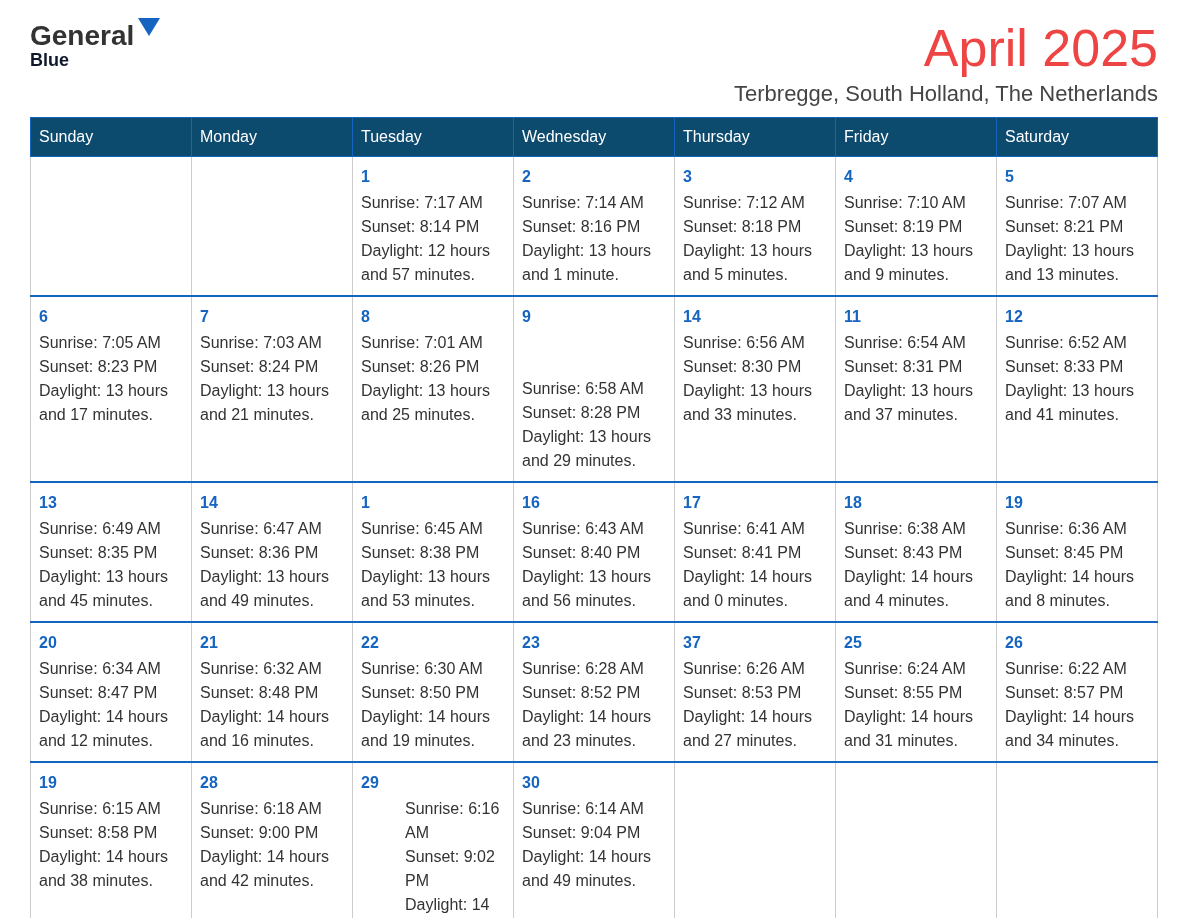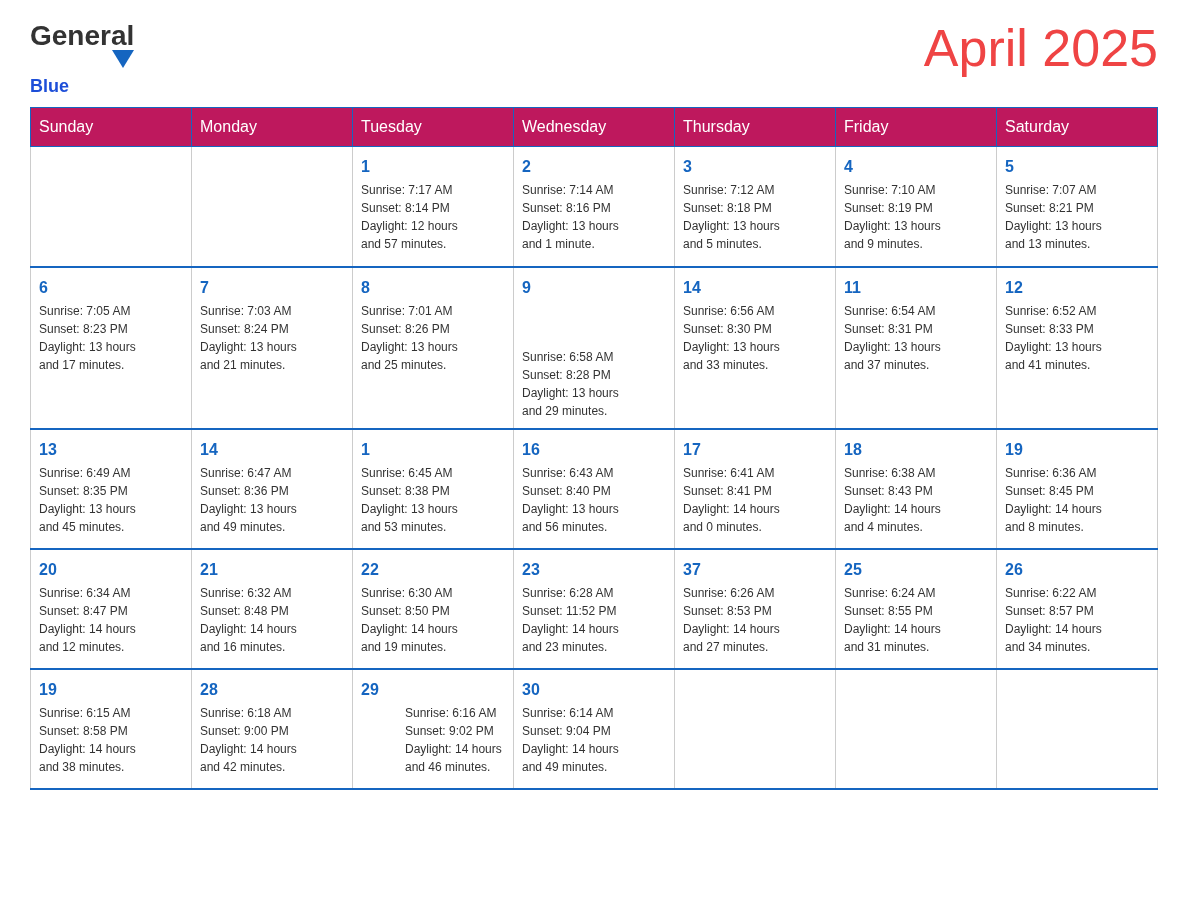--- a/index.html
+++ b/index.html
@@ -22,21 +22,21 @@
       flex-direction: column;
       align-items: flex-start;
     }
     .logo-text {
       font-size: 28px;
       font-weight: bold;
       color: #333;
     }
     .logo-line {
       font-size: 18px;
-      color: #1d4ed8;
+      color: #0f172a;
       font-weight: bold;
       margin-top: -2px;
     }
     .title-section {
       text-align: right;
     }
     .month-title {
       font-size: 52px;
       font-weight: normal;
       color: #ef4444;
@@ -46,21 +46,21 @@
       font-size: 22px;
       color: #444;
       margin-top: 4px;
     }
     table {
       width: 100%;
       border-collapse: collapse;
       margin-top: 10px;
     }
     thead tr {
-      background-color: #be185d;
+      background-color: #0c4a6e;
       color: #fff;
     }
     thead th {
       padding: 10px 8px;
       font-size: 16px;
       font-weight: normal;
       text-align: left;
       border: 1px solid #1565c0;
     }
     tbody td {
@@ -75,43 +75,44 @@
     }
     .day-num {
       font-size: 16px;
       font-weight: bold;
       color: #1565c0;
       display: block;
       margin-bottom: 2px;
     }
     .day-info {
       color: #333;
-      font-size: 12px;
+      font-size: 16px;
     }
     tbody tr {
       border-bottom: 2px solid #1565c0;
     }
   </style>
 </head>
 <body>
 
 <div class="header">
   <div class="logo">
-    <div style="display:flex; align-items:flex-end; gap:0px;flex-direction:column;">
+    <div style="display:flex; align-items:flex-start; gap:0px;">
       <span class="logo-text">General</span>
       <span style="display:inline-block; margin-left:4px; position:relative; top:-2px;">
         <svg width="22" height="22" viewBox="0 0 22 22">
           <polygon points="0,0 22,0 11,18" fill="#1565c0"></polygon>
         </svg>
       </span>
     </div>
     <div class="logo-line">Blue</div>
   </div>
   <div class="title-section">
     <div class="month-title">April 2025</div>
+    <div class="location-title">Terbregge, South Holland, The Netherlands</div>
   </div>
 </div>
 
 <table>
   <thead>
     <tr>
     <th>Sunday</th>
         <th>Monday</th>
         <th>Tuesday</th>
         <th>Wednesday</th>
@@ -280,21 +281,21 @@
         <td>
           <span class="day-num">22</span>
           <div class="day-info" style="white-space: pre-line;">Sunrise: 6:30 AM
 Sunset: 8:50 PM
 Daylight: 14 hours
 and 19 minutes.</div>
         </td>
         <td>
           <span class="day-num">23</span>
           <div class="day-info" style="white-space: pre-line;">Sunrise: 6:28 AM
-Sunset: 11:52 PM
+Sunset: 8:52 PM
 Daylight: 14 hours
 and 23 minutes.</div>
         </td>
         <td>
           <span class="day-num">37</span>
           <div class="day-info" style="white-space: pre-line;">Sunrise: 6:26 AM
 Sunset: 8:53 PM
 Daylight: 14 hours
 and 27 minutes.</div>
         </td>

